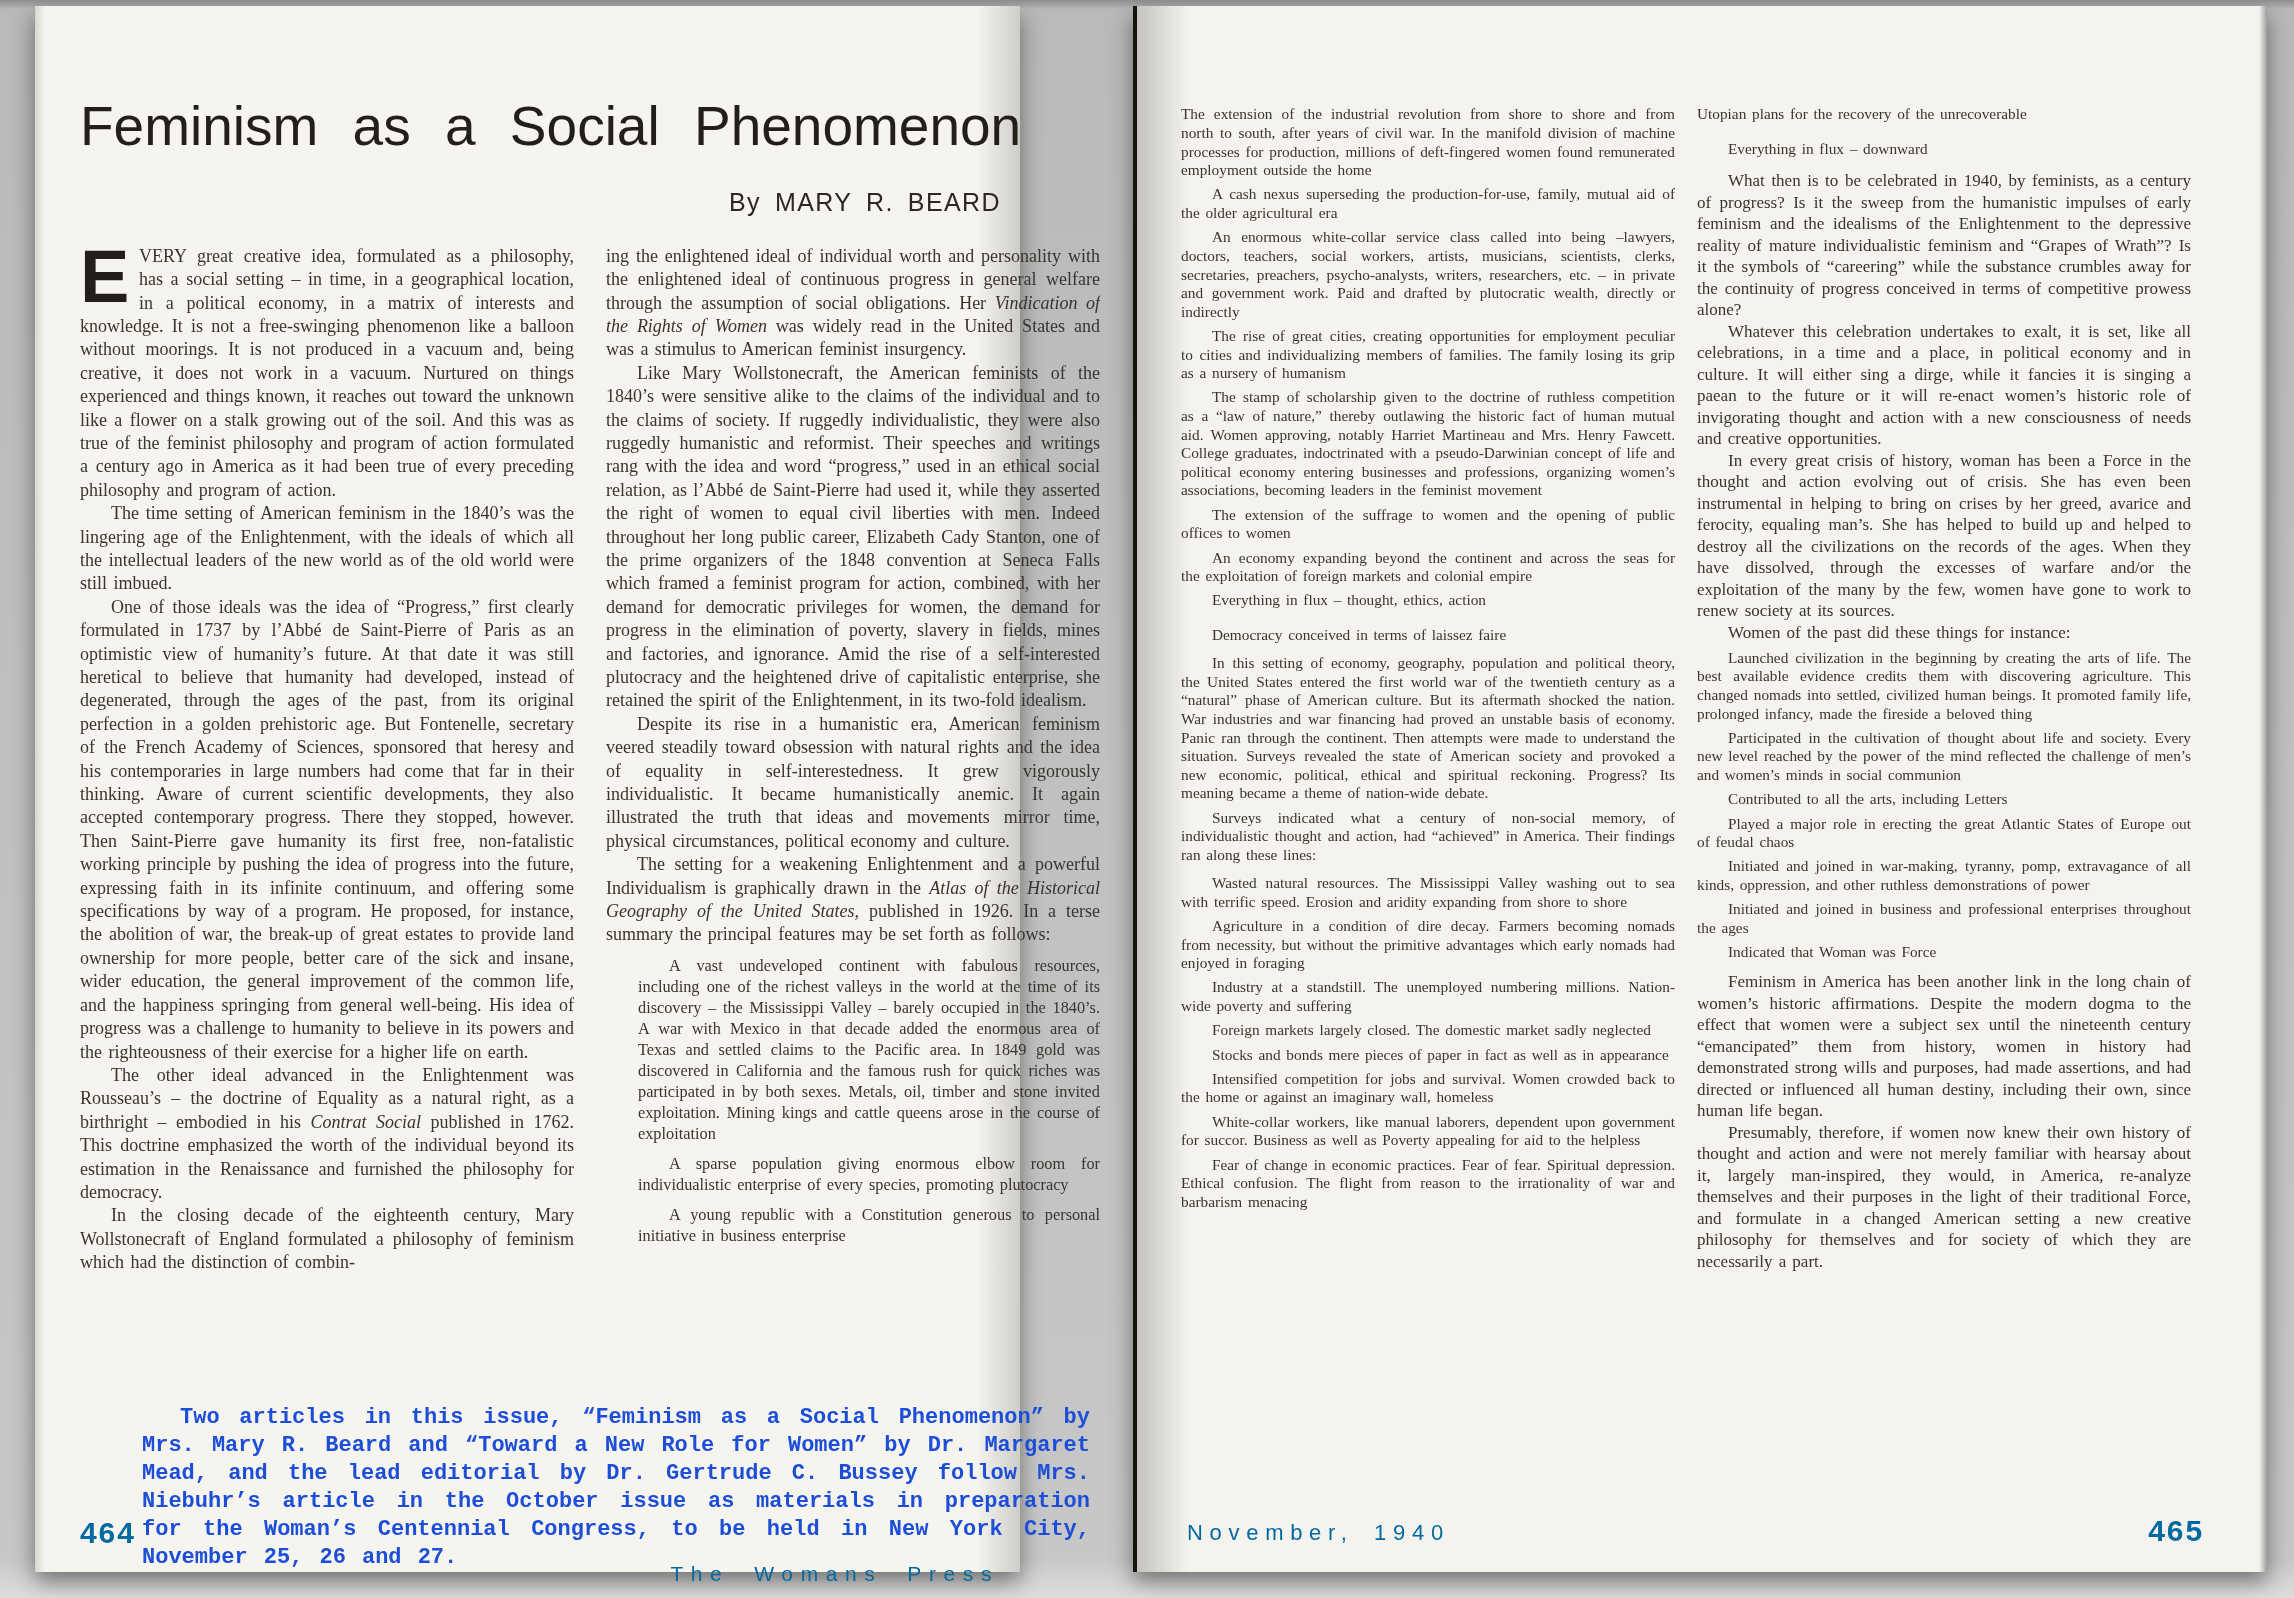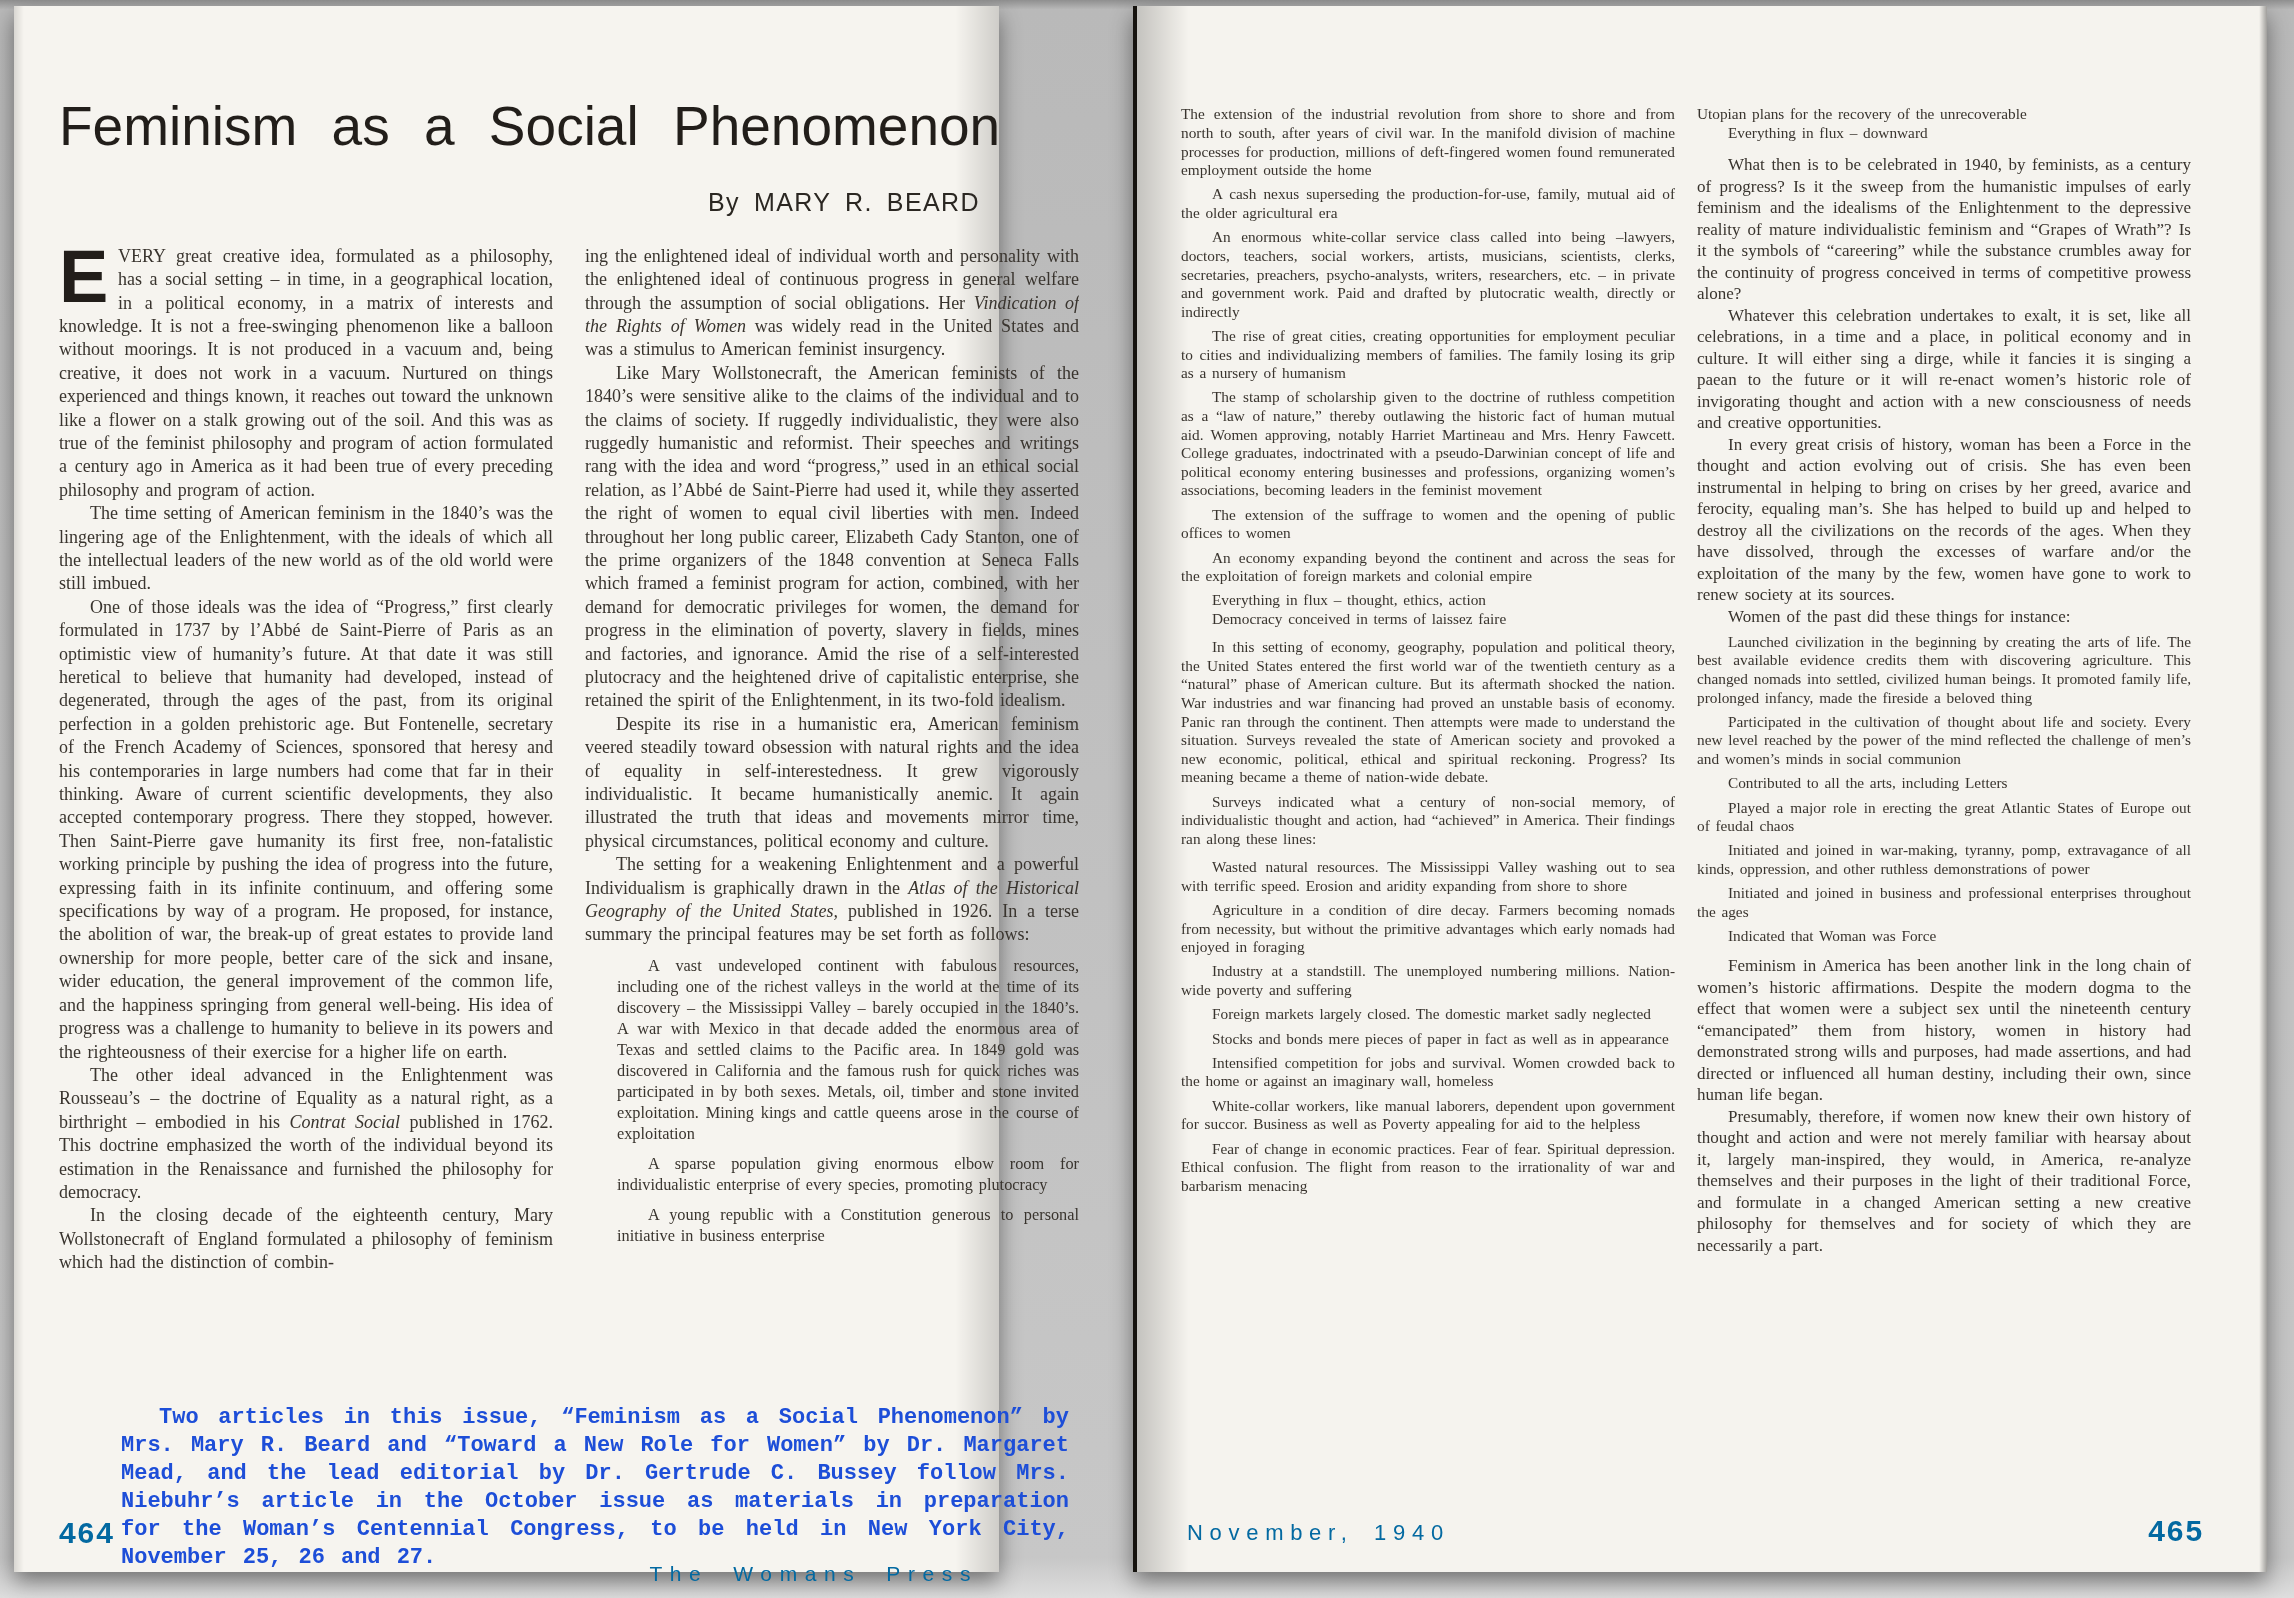--- a/index.html
+++ b/index.html
@@ -9,21 +9,21 @@
     background:linear-gradient(180deg,#8f8f8f 0px,#b9b9b9 9.6px,#c7c7c7 1558px,#dedede 1598px);
     font-family:"Liberation Serif", serif;
     overflow:hidden;
   }
   .page {
     position:absolute; top:5.7px; height:1566px;
     background:#f6f4ef;
     box-shadow:0 9.6px 21px rgba(0,0,0,0.45);
     color:#39342e;
   }
-  .page-left  { left:14px;  width:985px; }
+  .page-left  { left:35px;  width:985px; }
   .page-right { left:1133px; width:1134px; border-left:4.8px solid #16130f;
                 background:#f5f3ee; }
   .edge { position:absolute; top:0; bottom:0; pointer-events:none; }
   .edge-l-inner { right:0; width:44px;
     background:linear-gradient(to right, rgba(0,0,0,0) 0%, rgba(0,0,0,0.16) 100%); }
   .edge-r-inner { left:0; width:52px;
     background:linear-gradient(to right, rgba(0,0,0,0.20) 0%, rgba(0,0,0,0) 100%); }
   .edge-r-outer { right:0; width:7.6px;
     background:linear-gradient(to left, rgba(0,0,0,0.35) 0%, rgba(0,0,0,0) 100%); }
   .edge-l-outer { left:0; width:9.6px;
@@ -50,21 +50,21 @@
   .pl-col2 { left:571px; }
   .pl-col p.body { font-size:18px; line-height:23.4px; text-indent:31px; }
   .pl-col p.item { font-size:16.3px; line-height:21px; text-indent:31px; margin-top:8.6px;margin-left:32px; }
 
   
   .pr-col { width:494px; top:94px; height:1412px; }
   .pr-col1 { left:44px; }
   .pr-col2 { left:560px; }
   .pr-col p.body { font-size:17px; line-height:21.5px; text-indent:31px; }
   .pr-col p.item { font-size:15.3px; line-height:18.6px; text-indent:31px; margin-top:5.7px; }
-  .pr-col p.tight { margin-top:0; }
+  .pr-col p.tight { margin-top:16px; }
 
   p.nc { text-indent:0 !important; }
   .dropcap {
     float:left;
     font-family:"Liberation Sans", sans-serif;
     font-weight:700; font-size:74px; line-height:57px;
     padding:3.8px 9.6px 0 0; color:#221e1a;
   }
   .ital { font-style:italic; }
 

